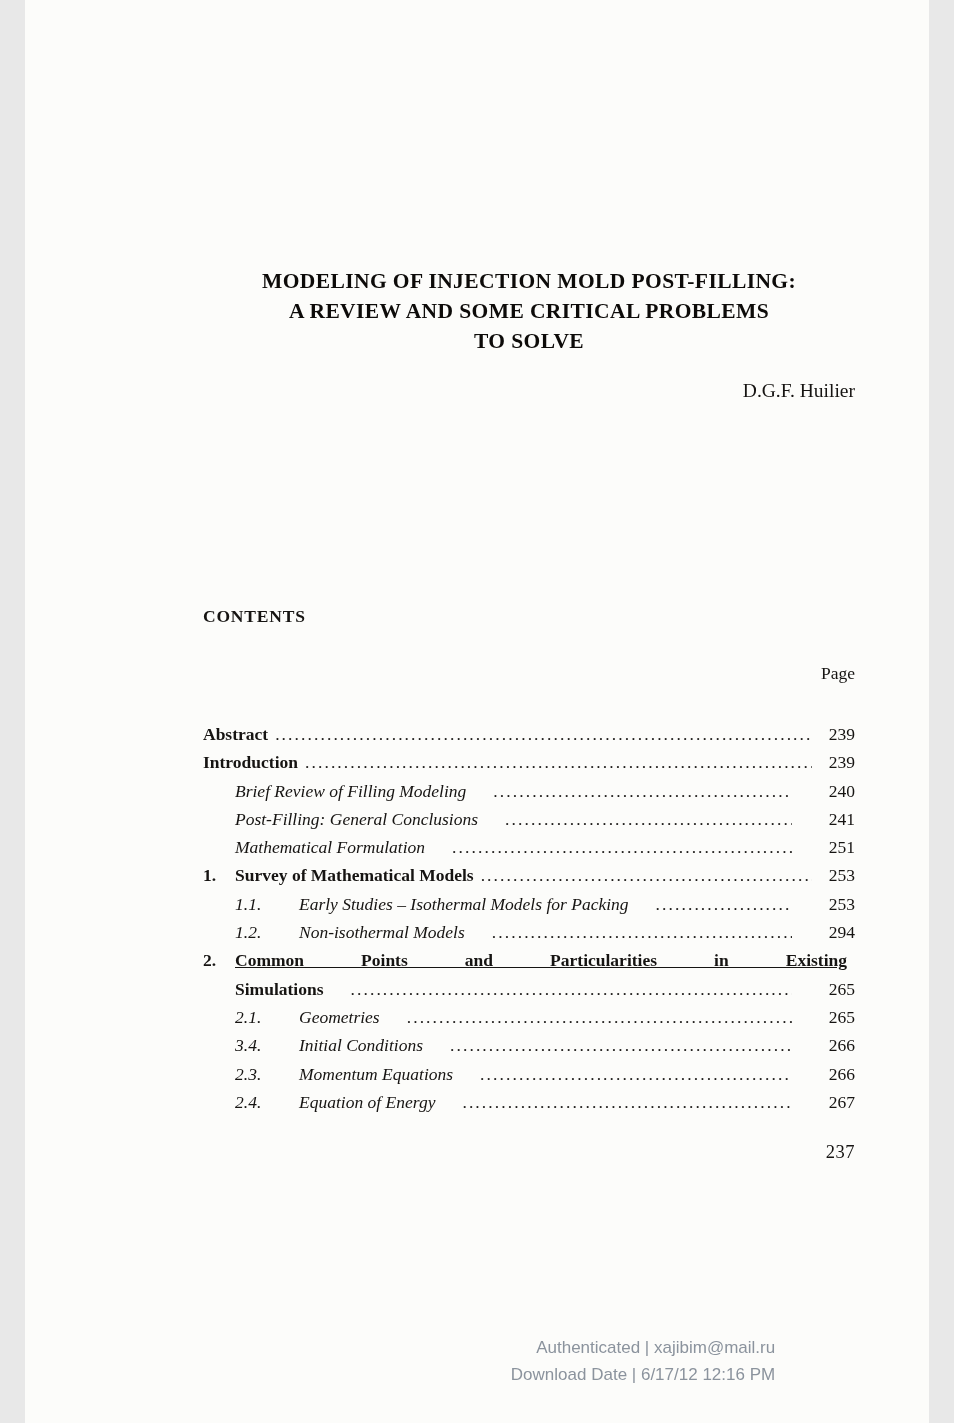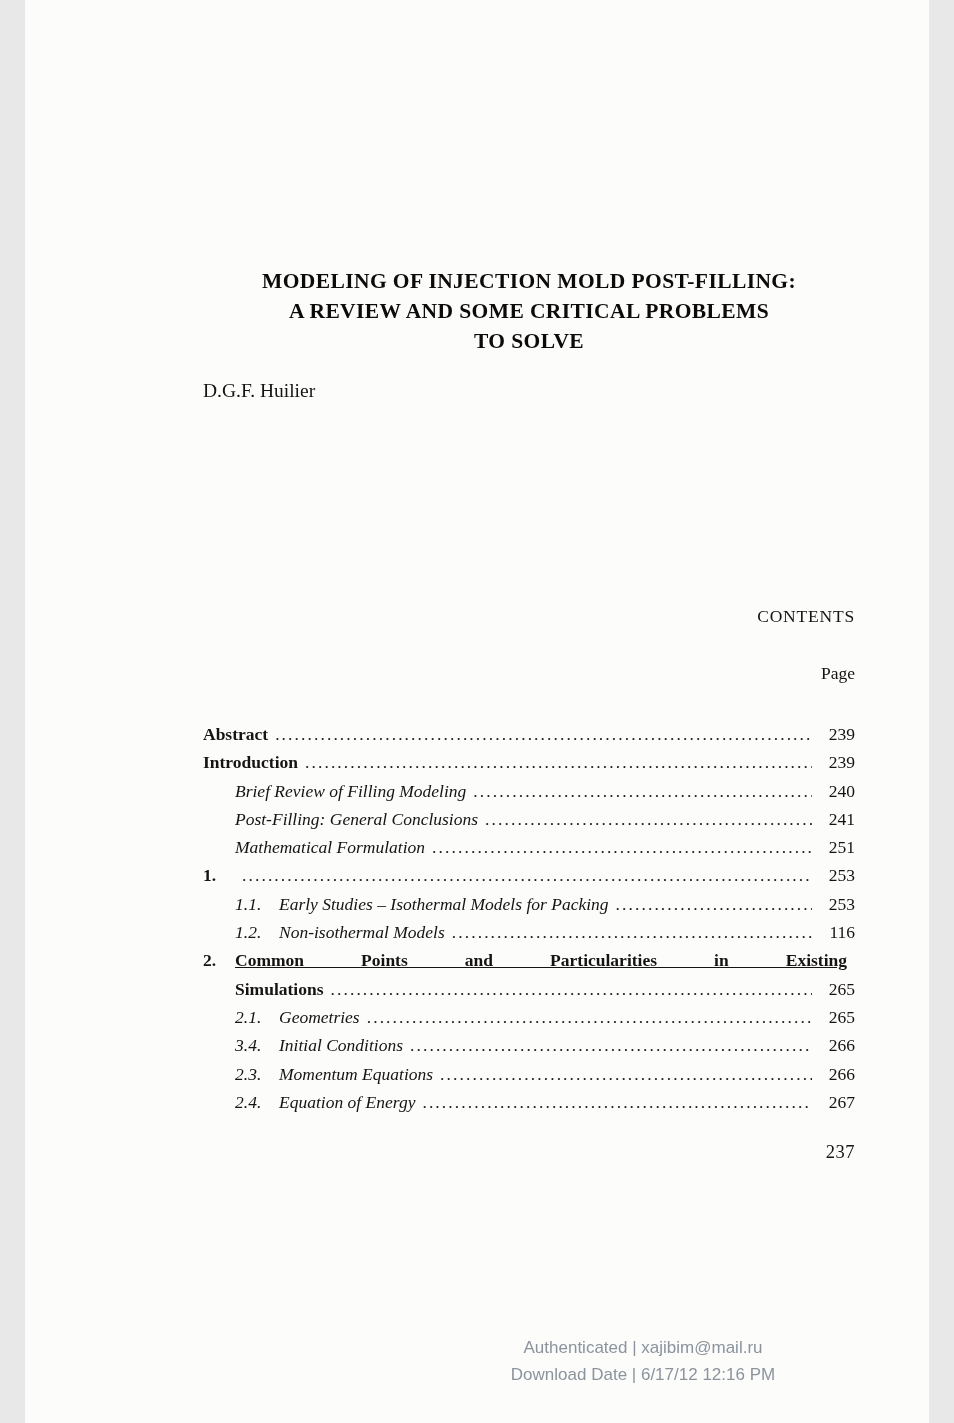--- a/index.html
+++ b/index.html
@@ -29,55 +29,55 @@
     font-size: 21.5px;
     line-height: 30px;
     font-weight: bold;
     text-align: center;
     letter-spacing: 0.4px;
     color: #0d0b09;
   }
   h1.paper-title span { display: block; }
   .author {
     margin-top: 22px;
-    text-align: left;
+    text-align: right;
     font-size: 19.5px;
     line-height: 26px;
   }
   .affiliation {
     margin-top: 28px;
     text-align: center;
     font-style: italic;
     font-size: 19px;
     line-height: 28px;
   }
   .contents-heading {
     margin-top: 202px;
-    text-align: right;
-    font-weight: normal;
+    text-align: left;
+    font-weight: bold;
     font-size: 17.5px;
     letter-spacing: 0.8px;
   }
   .page-col-label {
     margin-top: 36px;
     text-align: right;
     font-size: 17.5px;
   }
   .toc {
     margin-top: 36px;
     font-size: 17.5px;
   }
   .toc-row {
     display: flex;
     align-items: flex-start;
     line-height: 28.3px;
   }
   .toc-row.bold .num, .toc-row.bold .label { font-weight: bold; }
   .toc-row.italic .num, .toc-row.italic .label { font-style: italic; }
-  .indent { padding-left: 32px; }
+  .indent { padding-left: 32px; gap: 20px; }
   .num { flex: none; }
   .num-main { width: 32px; }
   .num-sub { width: 44px; }
   .label { flex: none; white-space: nowrap; }
   .leader {
     flex: 1 1 auto;
     overflow: hidden;
     white-space: nowrap;
     margin: 0 7px 0 7px;
     letter-spacing: 2.1px;
@@ -111,21 +111,21 @@
     margin-top: 26px;
     text-align: right;
     font-size: 18.5px;
     letter-spacing: 0.5px;
   }
   .stamp {
     position: absolute;
     left: 618px;
     top: 1334px;
     transform: translateX(-50%);
-    text-align: center;
+    text-align: right;
     font-family: "Liberation Sans", "DejaVu Sans", sans-serif;
     font-size: 17px;
     line-height: 27px;
     color: #8b939d;
     white-space: nowrap;
   }
 </style>
 </head>
 <body>
 
@@ -172,36 +172,37 @@
       </div>
 
       <div class="toc-row italic indent">
         <span class="label">Mathematical Formulation</span>
         <span class="leader"></span>
         <span class="page-num">251</span>
       </div>
 
       <div class="toc-row bold">
         <span class="num num-main">1.</span>
+        <span class="label">Survey of Mathematical Models</span>
         <span class="leader"></span>
         <span class="page-num">253</span>
       </div>
 
       <div class="toc-row italic indent">
         <span class="num num-sub">1.1.</span>
         <span class="label">Early Studies – Isothermal Models for Packing</span>
         <span class="leader"></span>
         <span class="page-num">253</span>
       </div>
 
       <div class="toc-row italic indent">
         <span class="num num-sub">1.2.</span>
         <span class="label">Non-isothermal Models</span>
         <span class="leader"></span>
-        <span class="page-num">116</span>
+        <span class="page-num">294</span>
       </div>
 
       <div>
         <div class="toc-row2-line1">
           <span class="num num-main">2.</span>
           <span class="just">Common Points and Particularities in Existing</span>
         </div>
         <div class="toc-row bold indent">
           <span class="label">Simulations</span>
           <span class="leader"></span>

